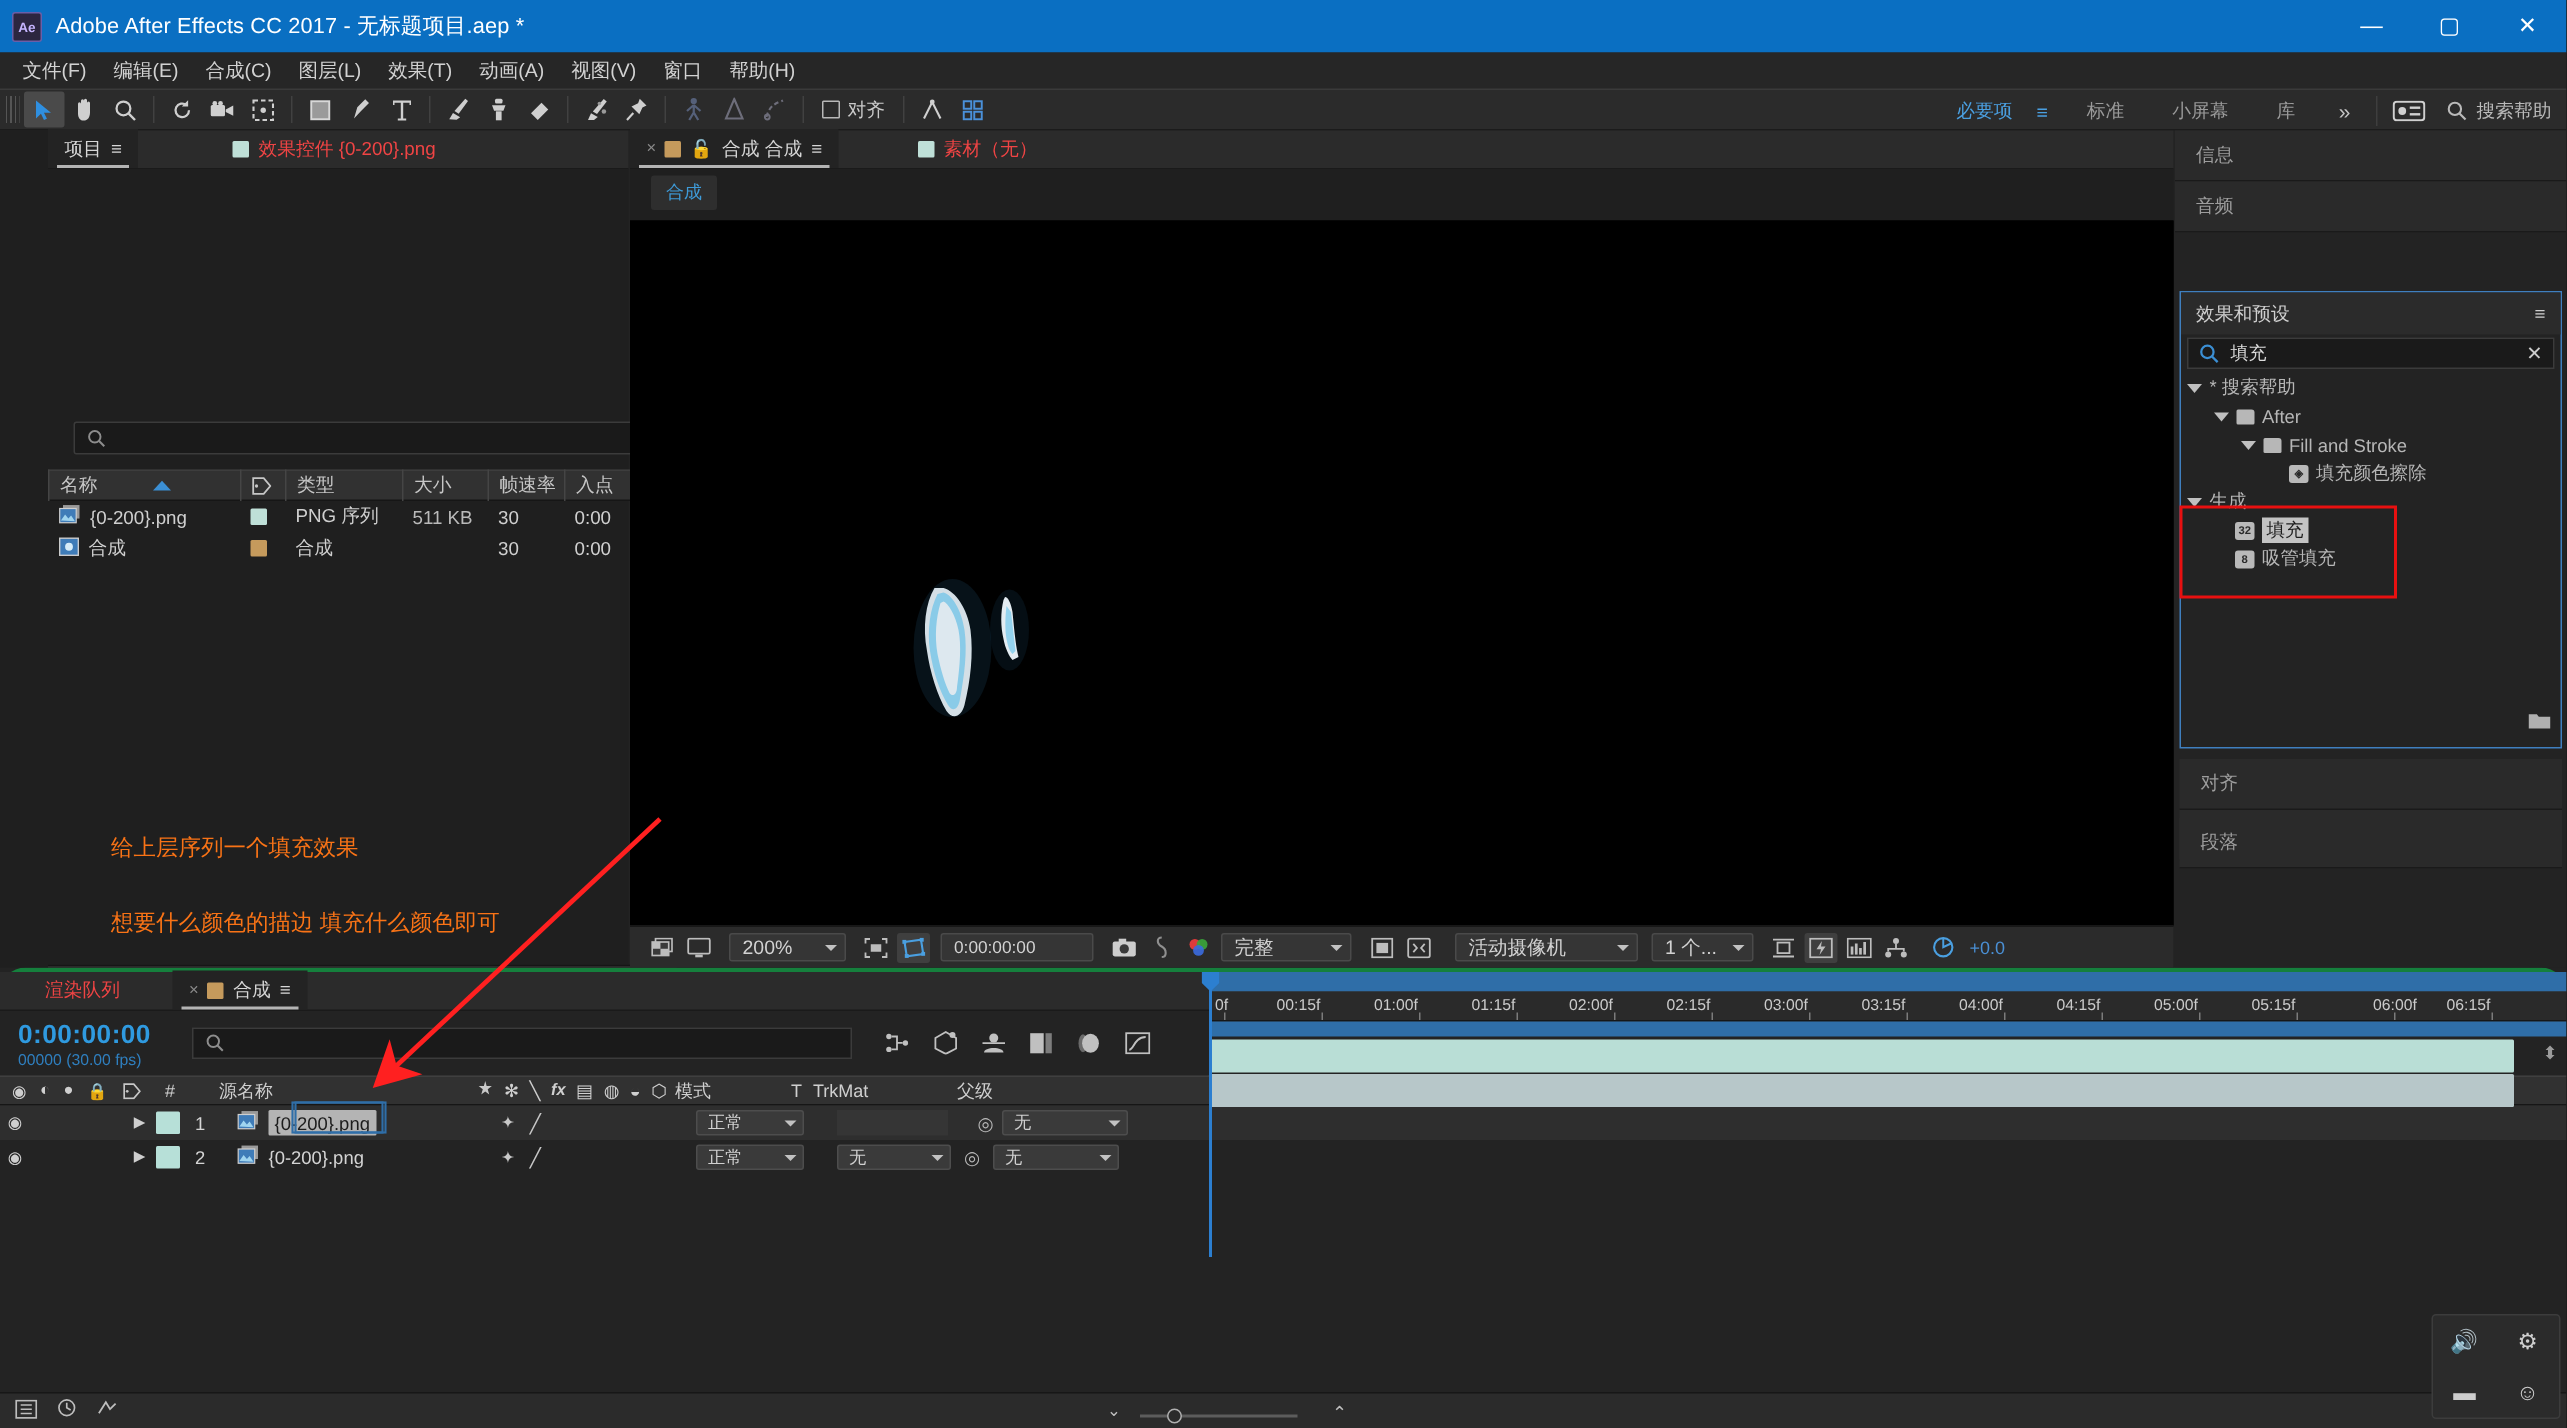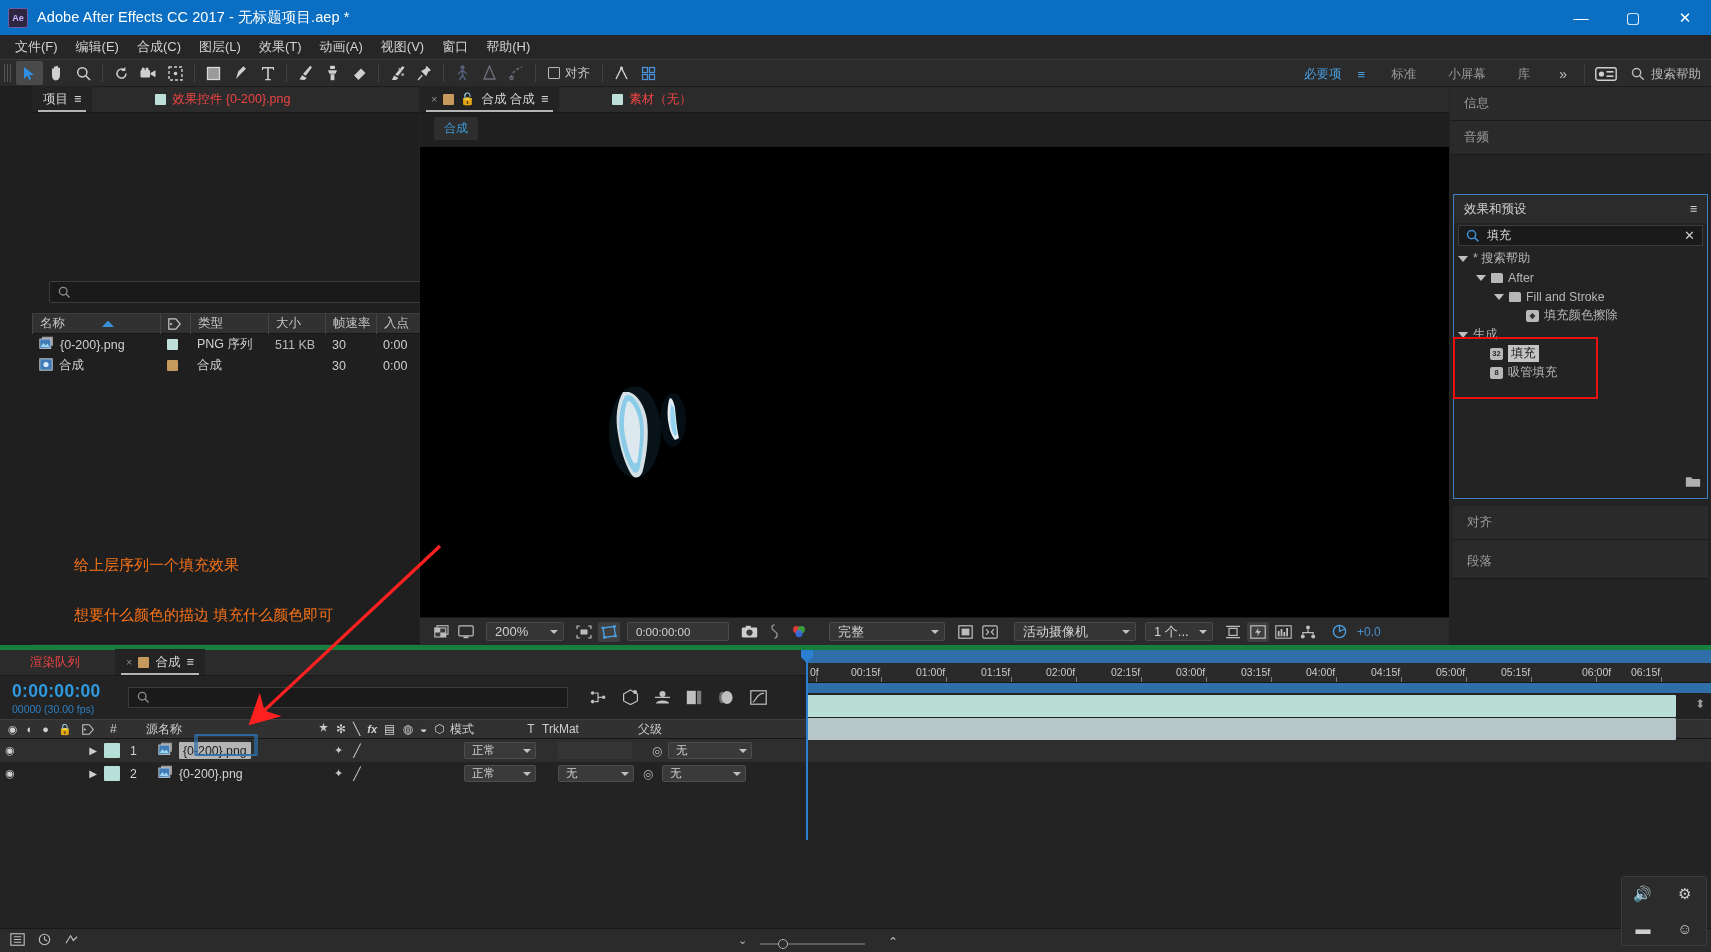--- a/index.html
+++ b/index.html
@@ -143,21 +143,21 @@
   .fx-row.hl .fx-label { background: #c3c3c3; color: #1c1c1c; padding: 0 3px; }
   .tri { width:0;height:0;border-left:5px solid transparent;border-right:5px solid transparent;border-top:6px solid #c0c0c0; }
   .folder { width: 12px; height: 10px; background: #b7b7b7; border-radius: 1px 2px 1px 1px; }
   .fxico { width: 13px; height: 12px; background: #b9b9b9; border-radius: 2px; color: #2a2a2a;
     font-size: 7.5px; display: flex; align-items: center; justify-content: center; font-weight: bold;
     font-family: "Liberation Sans", sans-serif; }
   .redbox { position: absolute; border: 2px solid #e81010; pointer-events: none; }
 
   
   #timeline { position: absolute; left: 0; top: 645px; width: 1711px; height: 307px; background: #232323;
-    border-top: 5px solid #15803d; }
+    border-top: 3px solid #15803d; border-radius: 17px; }
   .tl-tabs { height: 26px; background: #2b2b2b; display: flex; align-items: flex-end; border-bottom: 1px solid #1a1a1a; }
   .tl-toolrow { height: 43px; display: flex; align-items: center; position: relative; }
   .tc-big { color: #2f9ae0; font-size: 17.5px; font-weight: bold; letter-spacing: .3px; padding-left: 12px; }
   .tc-sub { color: #2f7fbf; font-size: 10.5px; padding-left: 12px; margin-top: 1px; }
   .tl-search { position: absolute; left: 128px; top: 11px; width: 440px; height: 21px;
     background: #1a1a1a; border: 1px solid #3b3b3b; display: flex; align-items: center; gap: 6px;
     padding: 0 8px; color: #8d8d8d; font-size: 12px; }
   .tl-switch { width: 26px; height: 22px; display: flex; align-items: center; justify-content: center; color: #c0c0c0; }
 
   .tl-colhead { height: 20px; background: #313131; display: flex; align-items: center;
@@ -591,21 +591,21 @@
             <path d="M6.5 1 C3 1, 3 5, 6.5 7 C10 9, 10 14, 6.5 14" fill="none" stroke="#8f8f8f" stroke-width="1.4"></path>
           </svg>
       </div>
       <div class="cb-ico">
         <svg width="16" height="15" viewBox="0 0 16 15">
             <circle cx="5.6" cy="5.6" r="3.6" fill="#e03b3b"></circle>
             <circle cx="10.4" cy="5.6" r="3.6" fill="#3ba63b" opacity="0.9"></circle>
             <circle cx="8" cy="9.6" r="3.6" fill="#3b6be0" opacity="0.9"></circle>
           </svg>
       </div>
-      <div class="cb-drop" style="width:116px;margin-left:16px">
+      <div class="cb-drop" style="width:87px;margin-left:1px">
         <span>完整</span>
         <span class="caret"></span>
       </div>
       <div class="cb-ico" style="margin-left:6px">
         <svg width="15" height="14" viewBox="0 0 15 14">
             <rect x="0.8" y="0.8" width="13.4" height="12.4" fill="none" stroke="#bdbdbd" stroke-width="1.2"></rect>
             <rect x="3.6" y="3.6" width="7.8" height="6.8" fill="#bdbdbd"></rect>
           </svg>
       </div>
       <div class="cb-ico">

